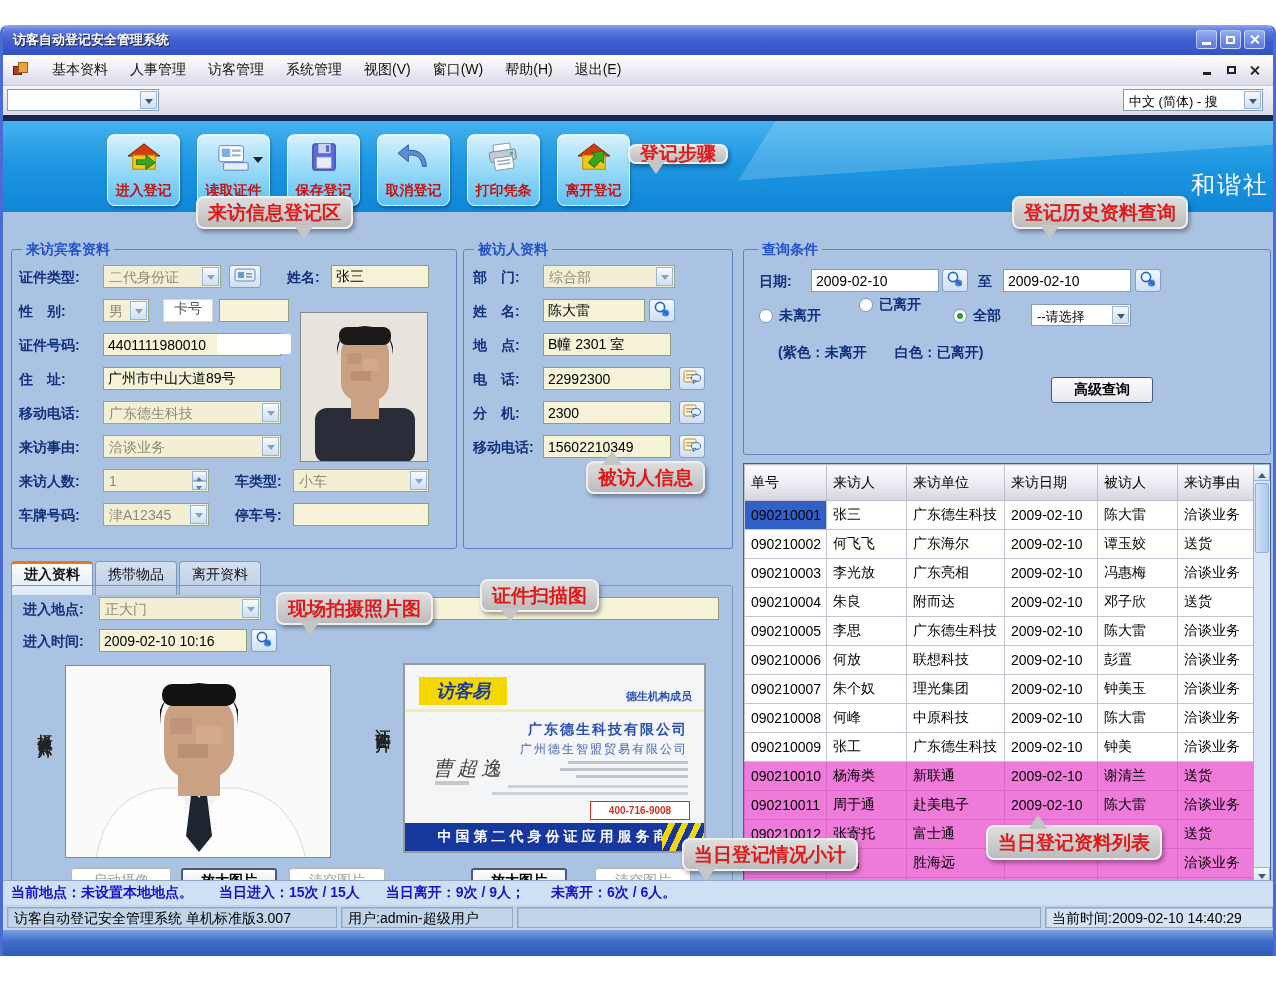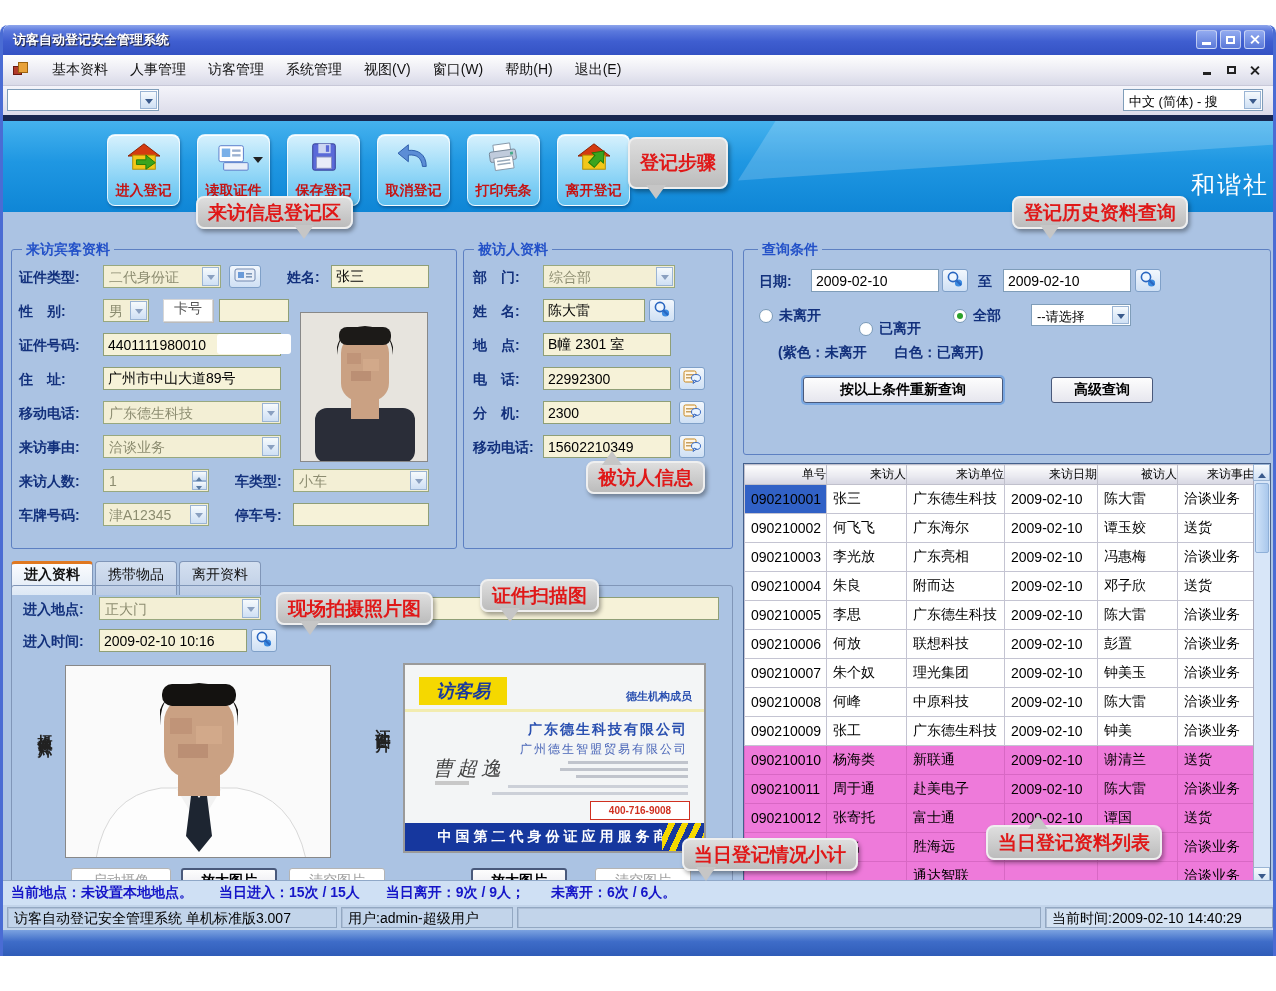--- a/index.html
+++ b/index.html
@@ -94,22 +94,22 @@
   .pushbtn { position:absolute; height:26px; background:linear-gradient(180deg,#fdfdfd,#e6e6ee);
       border:1px solid #49597b; border-radius:3px; font-size:14px; font-weight:bold; color:#000;
       display:flex; align-items:center; justify-content:center; cursor:pointer; }
   .pushbtn.focus { box-shadow:0 0 0 2px #79a7e2; }
   .pushbtn.dis { color:#a0a0a0; font-weight:normal; border-color:#b4b4b4; background:#fff; cursor:default; }
 
   
   .tablewrap { position:absolute; left:740px; top:251px; width:528px; height:437px; background:#fff;
       border:1px solid #44608c; overflow:hidden; }
   table.recs { border-collapse:collapse; table-layout:fixed; width:511px; }
-  table.recs th { height:20px; background:linear-gradient(180deg,#fdfdfd,#e8e8ef 60%,#d6d6e2);
-      border:1px solid #c0c0cc; font-size:12px; font-weight:normal; color:#000; text-align:right; padding-left:6px; }
+  table.recs th { height:36px; background:linear-gradient(180deg,#fdfdfd,#e8e8ef 60%,#d6d6e2);
+      border:1px solid #c0c0cc; font-size:14px; font-weight:normal; color:#000; text-align:left; padding-left:6px; }
   table.recs td { height:29px; border:1px solid #c4c4d2; font-size:14px; color:#000; padding-left:6px;
       white-space:nowrap; overflow:hidden; }
   tr.row-present td { background:#ee7ada; border-color:#d868c4; }
   td.cell-selected { background:#3161c6 !important; color:#fff; }
   .c0{width:82px}.c1{width:80px}.c2{width:98px}.c3{width:93px}.c4{width:80px}.c5{width:78px}
   .vscroll { position:absolute; right:0; top:0; width:17px; height:420px; background:#d8e6f8; border-left:1px solid #aab; }
   .hscroll { position:absolute; left:0; bottom:0; width:511px; height:17px; background:#d8e6f8; border-top:1px solid #aab; }
   .sarrow { position:absolute; width:17px; height:17px; background:linear-gradient(180deg,#f6fafd,#cfe0f4); border:1px solid #9ab4d4; }
   .sarrow::after { content:""; position:absolute; border:4px solid transparent; }
   .sa-up::after { left:4px; top:4px; border-bottom:5px solid #3a5a8c; }
@@ -438,36 +438,35 @@
               <circle cx="12.5" cy="13" r="3.6" fill="#3a8ae0"></circle>
               <circle cx="7" cy="7" r="4.6" fill="#eef6ff" stroke="#2a66c0" stroke-width="1.6"></circle>
               <line x1="10.5" y1="10.5" x2="15" y2="15" stroke="#2a66c0" stroke-width="2"></line>
             </svg></span>
     </div>
 
     <div class="radio" style="left:756px;top:95px;">
       <span class="rcirc"></span>
       <span class="rlbl">未离开</span>
     </div>
-    <div class="radio" style="left:856px;top:108px;">
+    <div class="radio" style="left:856px;top:84px;">
       <span class="rcirc"></span>
       <span class="rlbl">已离开</span>
     </div>
     <div class="radio" style="left:950px;top:95px;">
       <span class="rcirc on"></span>
       <span class="rlbl">全部</span>
     </div>
     <div class="combo" style="position:absolute;left:1028px;top:92px;width:100px;">
       <div class="val">--请选择</div>
           <span class="dd"></span>
     </div>
 
     <span class="flabel" style="left:775px;top:132px;">(紫色：未离开　　白色：已离开)</span>
 
-    <div class="pushbtn focus" style="left:800px;top:165px;width:200px;">按以上条件重新查询</div>
     <div class="pushbtn" style="left:1048px;top:165px;width:102px;">高级查询</div>
 
     <div class="tablewrap">
       <table class="recs">
         <thead>
           <tr>
             <th class="c0">单号</th>
             <th class="c1">来访人</th>
             <th class="c2">来访单位</th>
             <th class="c3">来访日期</th>
@@ -679,21 +678,21 @@
 
   <div class="statusbar">
     <div class="scell" style="left:4px;width:330px;">访客自动登记安全管理系统 单机标准版3.007</div>
     <div class="scell" style="left:338px;width:172px;">用户:admin-超级用户</div>
     <div class="scell" style="left:514px;width:524px;"></div>
     <div class="scell" style="left:1042px;width:228px;background:#d4e2f2;">当前时间:2009-02-10 14:40:29</div>
   </div>
   <div class="bottomband"></div>
 </div>
 
-<div class="callout" style="left:628px;top:137px;height:52px;font-family:Liberation Serif, serif;">
+<div class="callout" style="left:628px;top:144px;height:20px;font-family:Liberation Serif, serif;">
   <span>登记步骤</span>
       <span class="tail down" style="left:16px;"></span>
 </div>
 <div class="callout" style="left:196px;top:196px;height:33px;">
   <span>来访信息登记区</span>
       <span class="tail down" style="left:96px;"></span>
 </div>
 <div class="callout" style="left:1012px;top:196px;height:33px;">
   <span>登记历史资料查询</span>
       <span class="tail down" style="left:26px;"></span>

